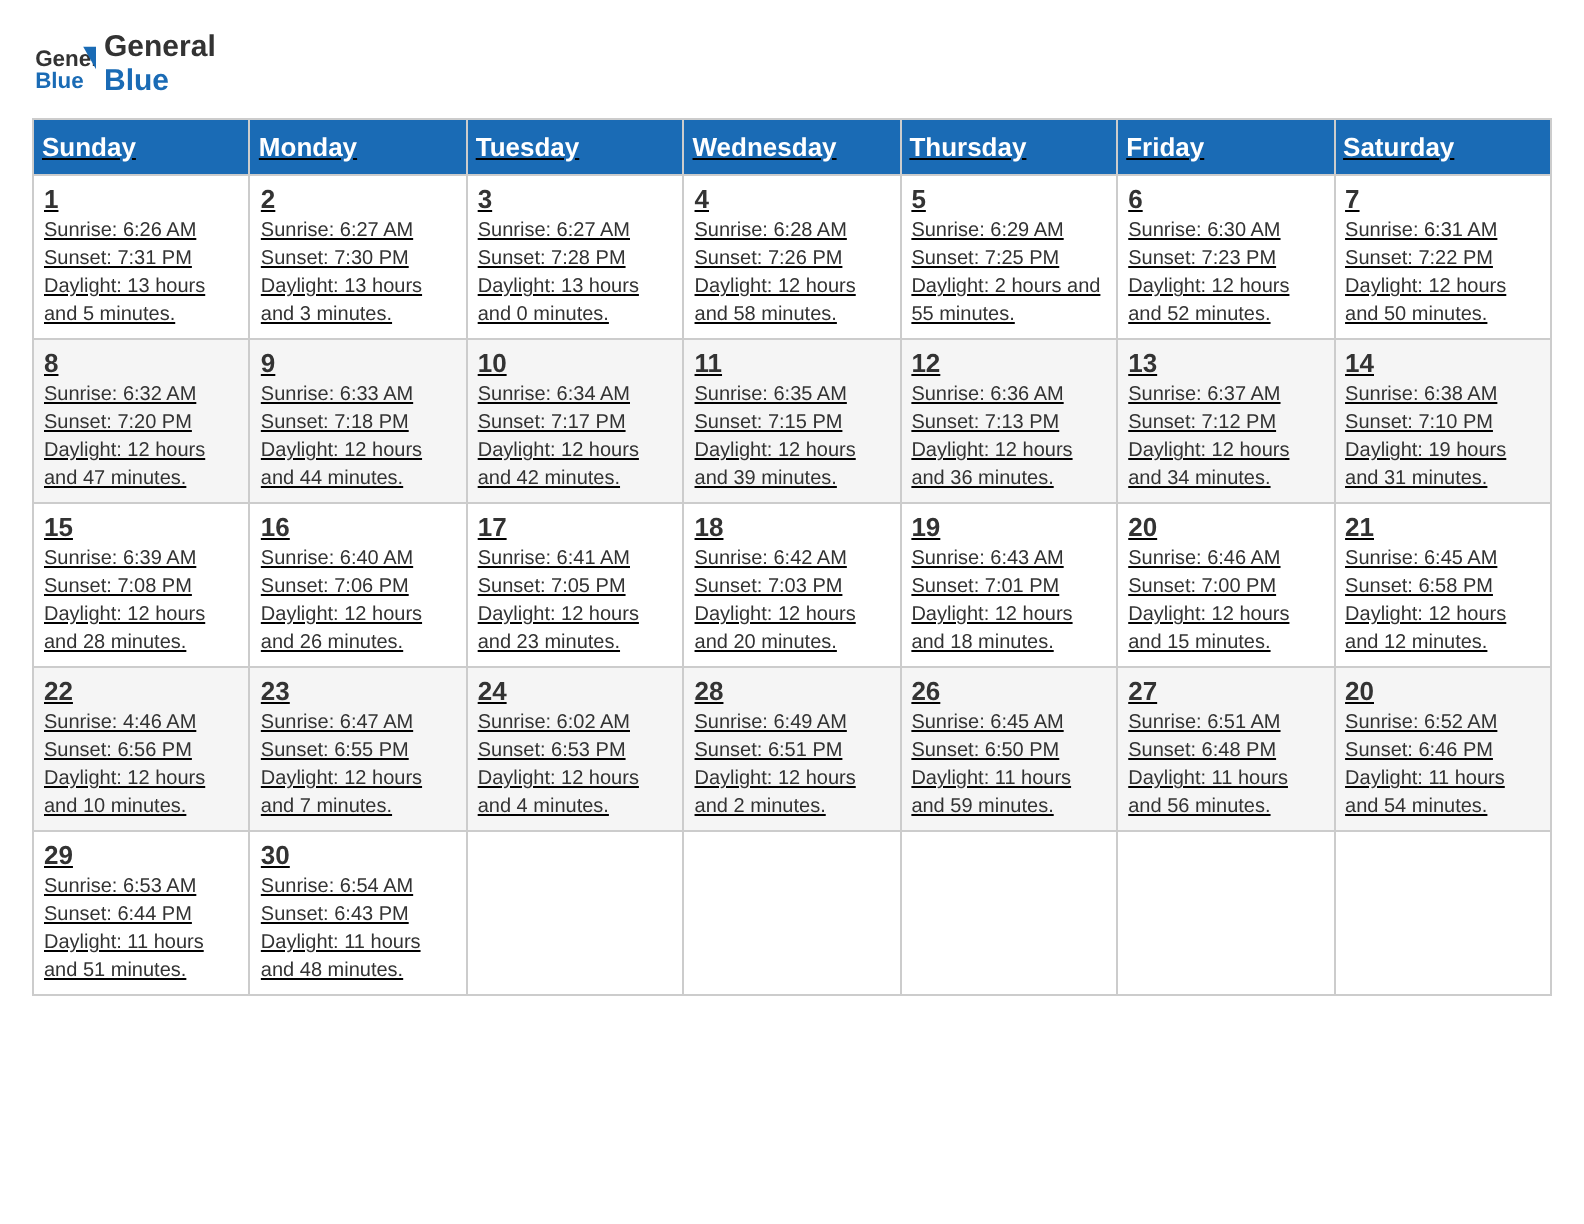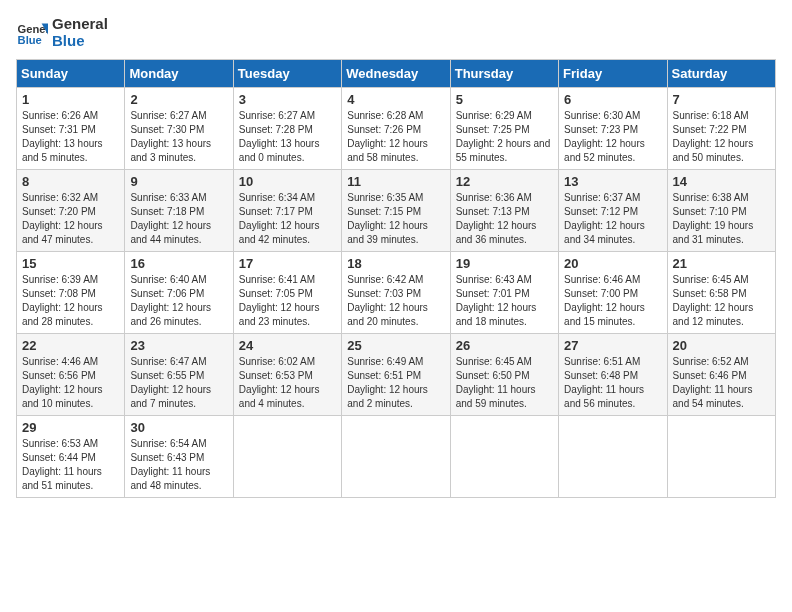--- a/index.html
+++ b/index.html
@@ -34,20 +34,21 @@
       font-weight: normal;
     }
     .location {
       font-size: 14px;
       color: #555;
     }
     table {
       width: 100%;
       border-collapse: collapse;
       table-layout: fixed;
+      text-decoration: underline;
     }
     th {
       background-color: #1a6bb5;
       color: #fff;
       font-size: 13px;
       font-weight: bold;
       padding: 6px 4px;
       text-align: left;
       border: 1px solid #ccc;
     }
@@ -144,21 +145,21 @@
           <div class="cell-text">Daylight: 2 hours and 55 minutes.</div>
         </td>
         <td>
           <span class="day-num">6</span>
           <div class="cell-text">Sunrise: 6:30 AM</div>
           <div class="cell-text">Sunset: 7:23 PM</div>
           <div class="cell-text">Daylight: 12 hours and 52 minutes.</div>
         </td>
         <td>
           <span class="day-num">7</span>
-          <div class="cell-text">Sunrise: 6:18 AM</div>
+          <div class="cell-text">Sunrise: 6:31 AM</div>
           <div class="cell-text">Sunset: 7:22 PM</div>
           <div class="cell-text">Daylight: 12 hours and 50 minutes.</div>
         </td>
       </tr>
       <tr>
         <td>
           <span class="day-num">8</span>
           <div class="cell-text">Sunrise: 6:32 AM</div>
           <div class="cell-text">Sunset: 7:20 PM</div>
           <div class="cell-text">Daylight: 12 hours and 47 minutes.</div>
@@ -257,21 +258,21 @@
           <div class="cell-text">Sunset: 6:55 PM</div>
           <div class="cell-text">Daylight: 12 hours and 7 minutes.</div>
         </td>
         <td>
           <span class="day-num">24</span>
           <div class="cell-text">Sunrise: 6:02 AM</div>
           <div class="cell-text">Sunset: 6:53 PM</div>
           <div class="cell-text">Daylight: 12 hours and 4 minutes.</div>
         </td>
         <td>
-          <span class="day-num">25</span>
+          <span class="day-num">28</span>
           <div class="cell-text">Sunrise: 6:49 AM</div>
           <div class="cell-text">Sunset: 6:51 PM</div>
           <div class="cell-text">Daylight: 12 hours and 2 minutes.</div>
         </td>
         <td>
           <span class="day-num">26</span>
           <div class="cell-text">Sunrise: 6:45 AM</div>
           <div class="cell-text">Sunset: 6:50 PM</div>
           <div class="cell-text">Daylight: 11 hours and 59 minutes.</div>
         </td>

